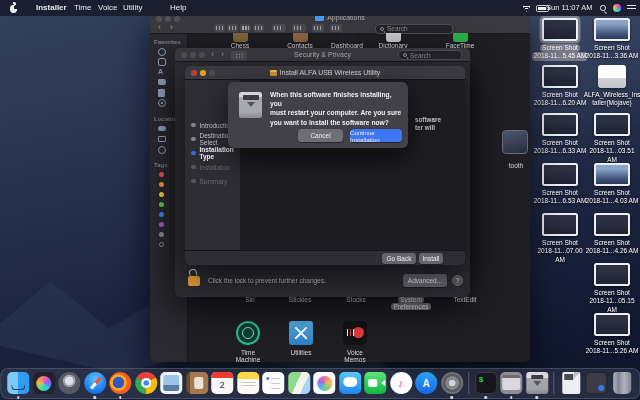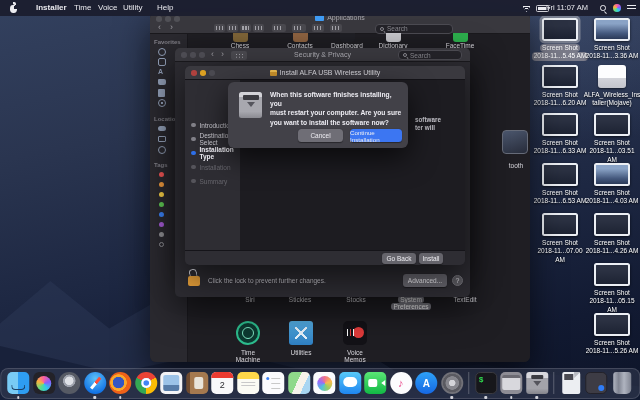--- a/index.html
+++ b/index.html
@@ -448,24 +448,24 @@
   <div class="btn" id="dlg-cancel">Cancel</div>
   <div class="btn" id="dlg-continue">Continue Installation</div>
 </div>
 
 <div id="menubar" class="abs">
   <span id="apple-logo" class="abs"></span>
   <span class="mi" style="left:36px;font-weight:bold">Installer</span>
   <span class="mi" style="left:74px">Time</span>
   <span class="mi" style="left:98px">Voice</span>
   <span class="mi" style="left:123px">Utility</span>
-  <span class="mi" style="left:157px">Help</span>
+  <span class="mi" style="left:170px">Help</span>
   <span id="wifi-mb" class="abs"></span>
   <span id="batt-mb" class="abs"></span>
-  <span class="mi" style="left:546px;font-size:7.5px">Fri 11:07 AM</span>
+  <span class="mi" style="left:546px;font-size:7.5px">Sun 11:07 AM</span>
   <span id="spotlight" class="abs"></span>
   <span id="siri-mb" class="abs"></span>
   <span id="notif-mb" class="abs"></span>
 </div>
 
 <div id="dock">
     <div class="dock-item">
       <span class="di finder"></span>
       <span class="run-dot"></span>
     </div>

